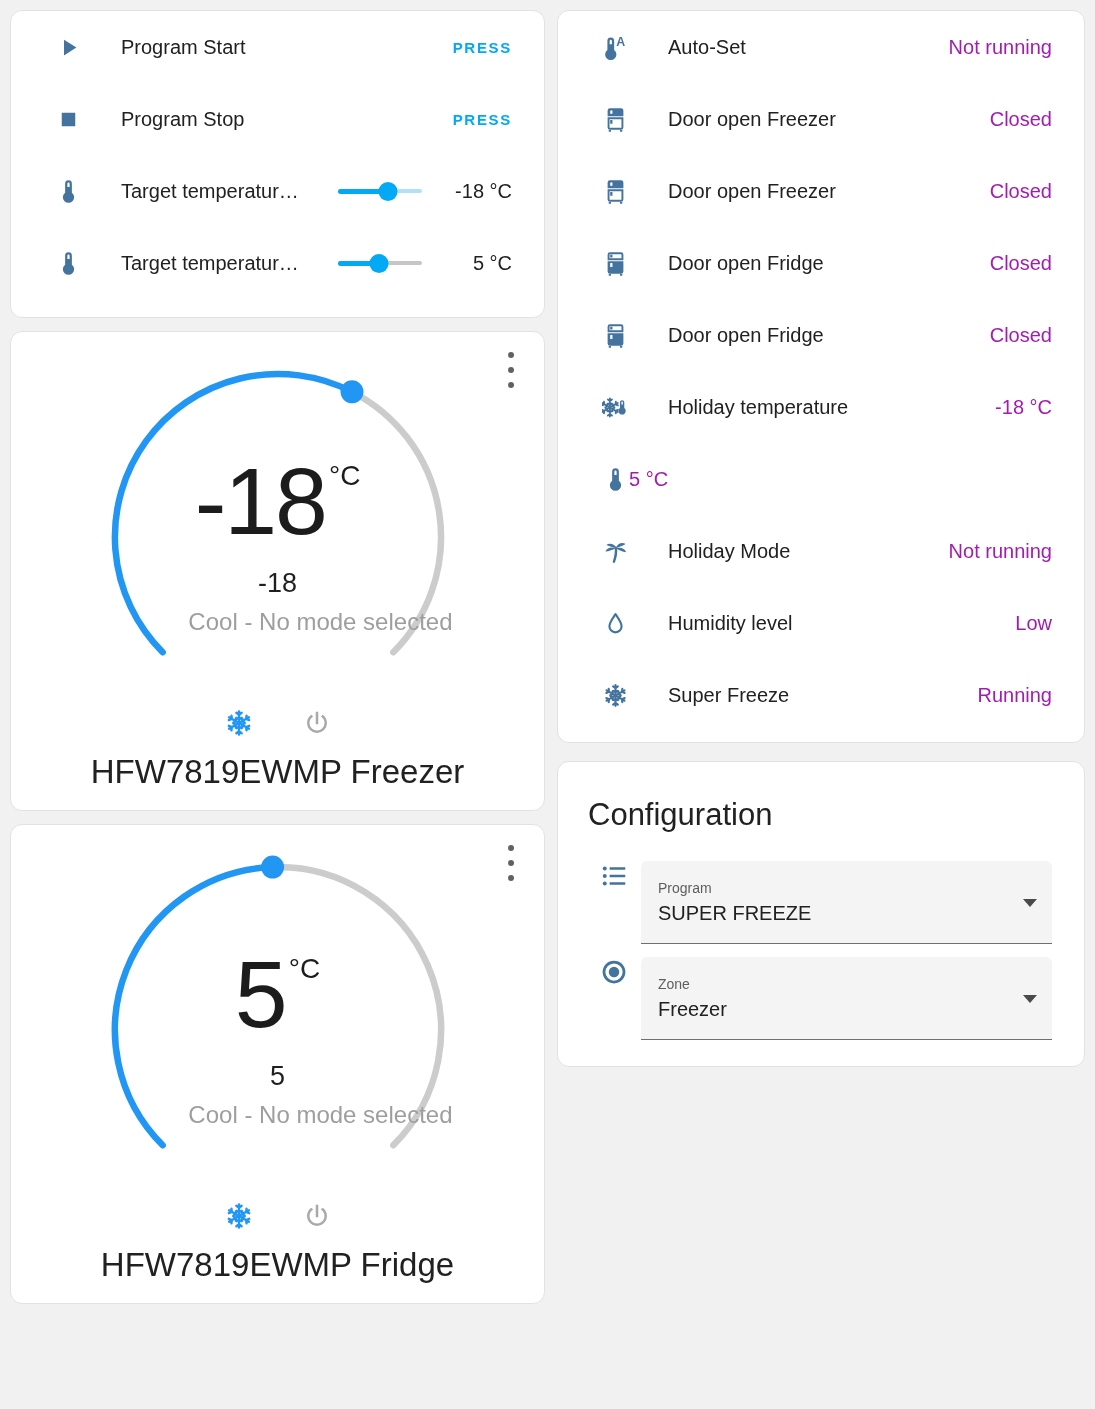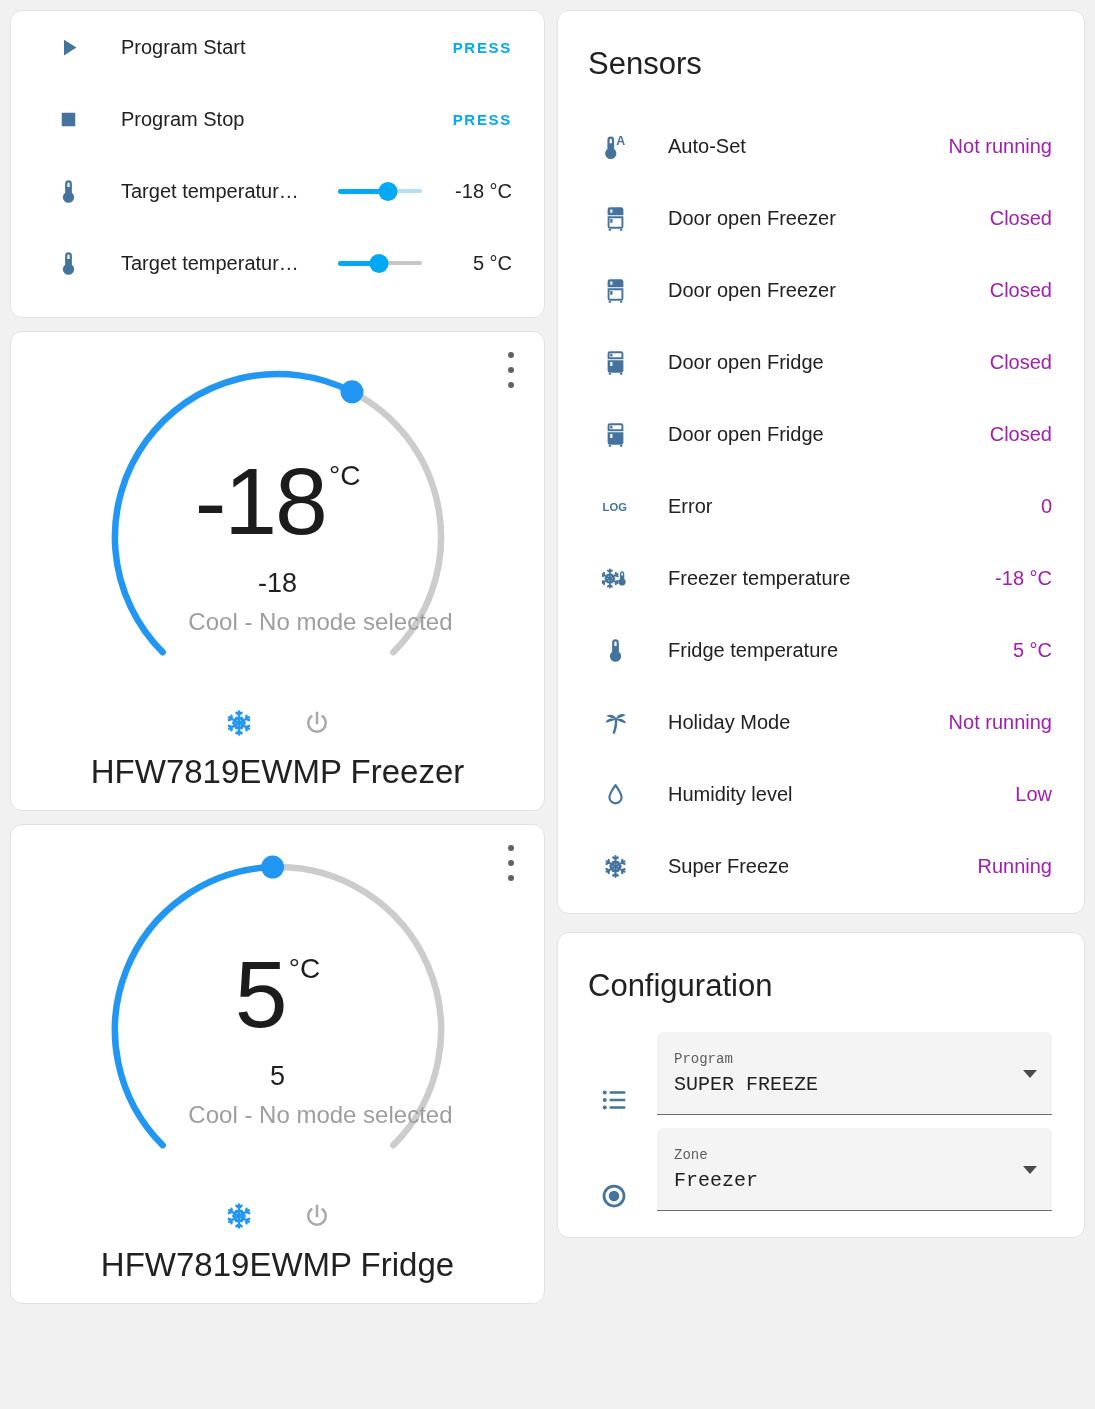--- a/index.html
+++ b/index.html
@@ -46,21 +46,21 @@
   .target-temp .unit { font-size:28px; color:#1c1c1c; margin:8px 0 0 3px; }
   .current-temp { position:absolute; top:206px; left:0; right:0; text-align:center; font-size:27px; color:#1f1f1f; }
   .dial-status { position:absolute; top:246px; left:0; right:0; text-align:right; font-size:24px; color:#9e9e9e; white-space:nowrap; }
   .modes { margin-top:-5px; height:32px; display:flex; justify-content:center; align-items:center; gap:48px; }
   .modes svg { width:30px; height:30px; display:block; cursor:pointer; }
   .mode-active { color:#2196f3; }
   .mode-inactive { color:#a9a9a9; }
   .thermo-name { margin-top:19px; text-align:center; font-size:33px; color:#212121; padding-bottom:24px; line-height:28px; }
 
   
-  .config-row { display:flex; align-items:flex-end; margin:0 32px 0 41px; gap:28px;font-family:Liberation Mono, monospace; }
+  .config-row { display:flex; align-items:flex-start; margin:0 32px 0 41px; gap:12px; }
   .config-row + .config-row { margin-top:13px; }
   .config-icon { width:30px; height:30px; flex:0 0 30px; color:#44739e; }
   .config-icon svg { width:30px; height:30px; display:block; }
   .select-field { flex:1; min-height:83px; background:#f4f4f4; border-radius:6px 6px 0 0; border-bottom:1px solid #6f6f6f; position:relative; padding:15px 40px 14px 17px; display:flex; flex-direction:column; justify-content:center; cursor:pointer; }
   .select-label { font-size:14px; color:#5e5e5e; margin-bottom:6px; }
   .select-value { font-size:20px; color:#212121; }
   .caret { position:absolute; right:15px; top:50%; margin-top:-3px; width:0; height:0; border-left:7px solid transparent; border-right:7px solid transparent; border-top:8px solid #4a4a4a; }
   .config-bottom { height:26px; }
 </style>
 </head>
@@ -210,21 +210,20 @@
           </svg>
       </div>
       <div class="thermo-name">HFW7819EWMP Fridge</div>
     </div>
 
   </div>
 
   <div class="col col-right">
 
     <div class="card">
-      <div class="card-title">Sensors</div>
       <div class="rows sensors-rows">
 
         <div class="row">
           <span class="icon-box">
             <svg viewBox="0 0 24 24">
               <g transform="translate(-4.2,1.2)">
                   <use href="#sym-thermometer"></use>
                 </g>
               <text x="12.6" y="10.6" class="icon-letter">A</text>
             </svg>
@@ -266,52 +265,42 @@
         <div class="row">
           <span class="icon-box">
             <svg viewBox="0 0 24 24">
                 <use href="#sym-fridge-top"></use>
               </svg>
           </span>
           <span class="row-label">Door open Fridge</span>
           <span class="row-value">Closed</span>
         </div>
 
-        <div class="row">
-          <span class="icon-box">
-            <svg viewBox="0 0 24 24">
-                <text x="0.5" y="15.8" class="log-text">LOG</text>
-              </svg>
-          </span>
-          <span class="row-label">Error</span>
-          <span class="row-value">0</span>
-        </div>
 
         <div class="row">
           <span class="icon-box">
             <svg viewBox="0 0 24 24">
               <g transform="translate(-3.4,1.6) scale(0.87)">
                   <use href="#sym-flake"></use>
                 </g>
               <g transform="translate(10.2,4.2) scale(0.64)">
                   <use href="#sym-thermometer"></use>
                 </g>
             </svg>
           </span>
-          <span class="row-label">Freezer temperature</span>
+          <span class="row-label">Holiday temperature</span>
           <span class="row-value">-18 °C</span>
         </div>
 
         <div class="row">
           <span class="icon-box">
             <svg viewBox="0 0 24 24">
                 <use href="#sym-thermometer"></use>
               </svg>
           </span>
-          <span class="row-label">Fridge temperature</span>
           <span class="row-value">5 °C</span>
         </div>
 
         <div class="row">
           <span class="icon-box">
             <svg viewBox="0 0 24 24">
               <g fill="currentColor">
                 <path d="M13,8.6 C10.6,5.0 6.8,4.2 3.8,6.2 C6.2,7.3 8.6,8 11,8.6 Z"></path>
                 <path d="M12.2,8.8 C14,4.6 18,3.4 21,5.4 C18.6,6.8 15.4,8.2 12.2,8.8 Z"></path>
                 <path d="M12.6,9 C16.8,7.8 20.4,9.4 21.4,12.6 C18.2,12 14.8,10.8 12.6,9 Z"></path>

